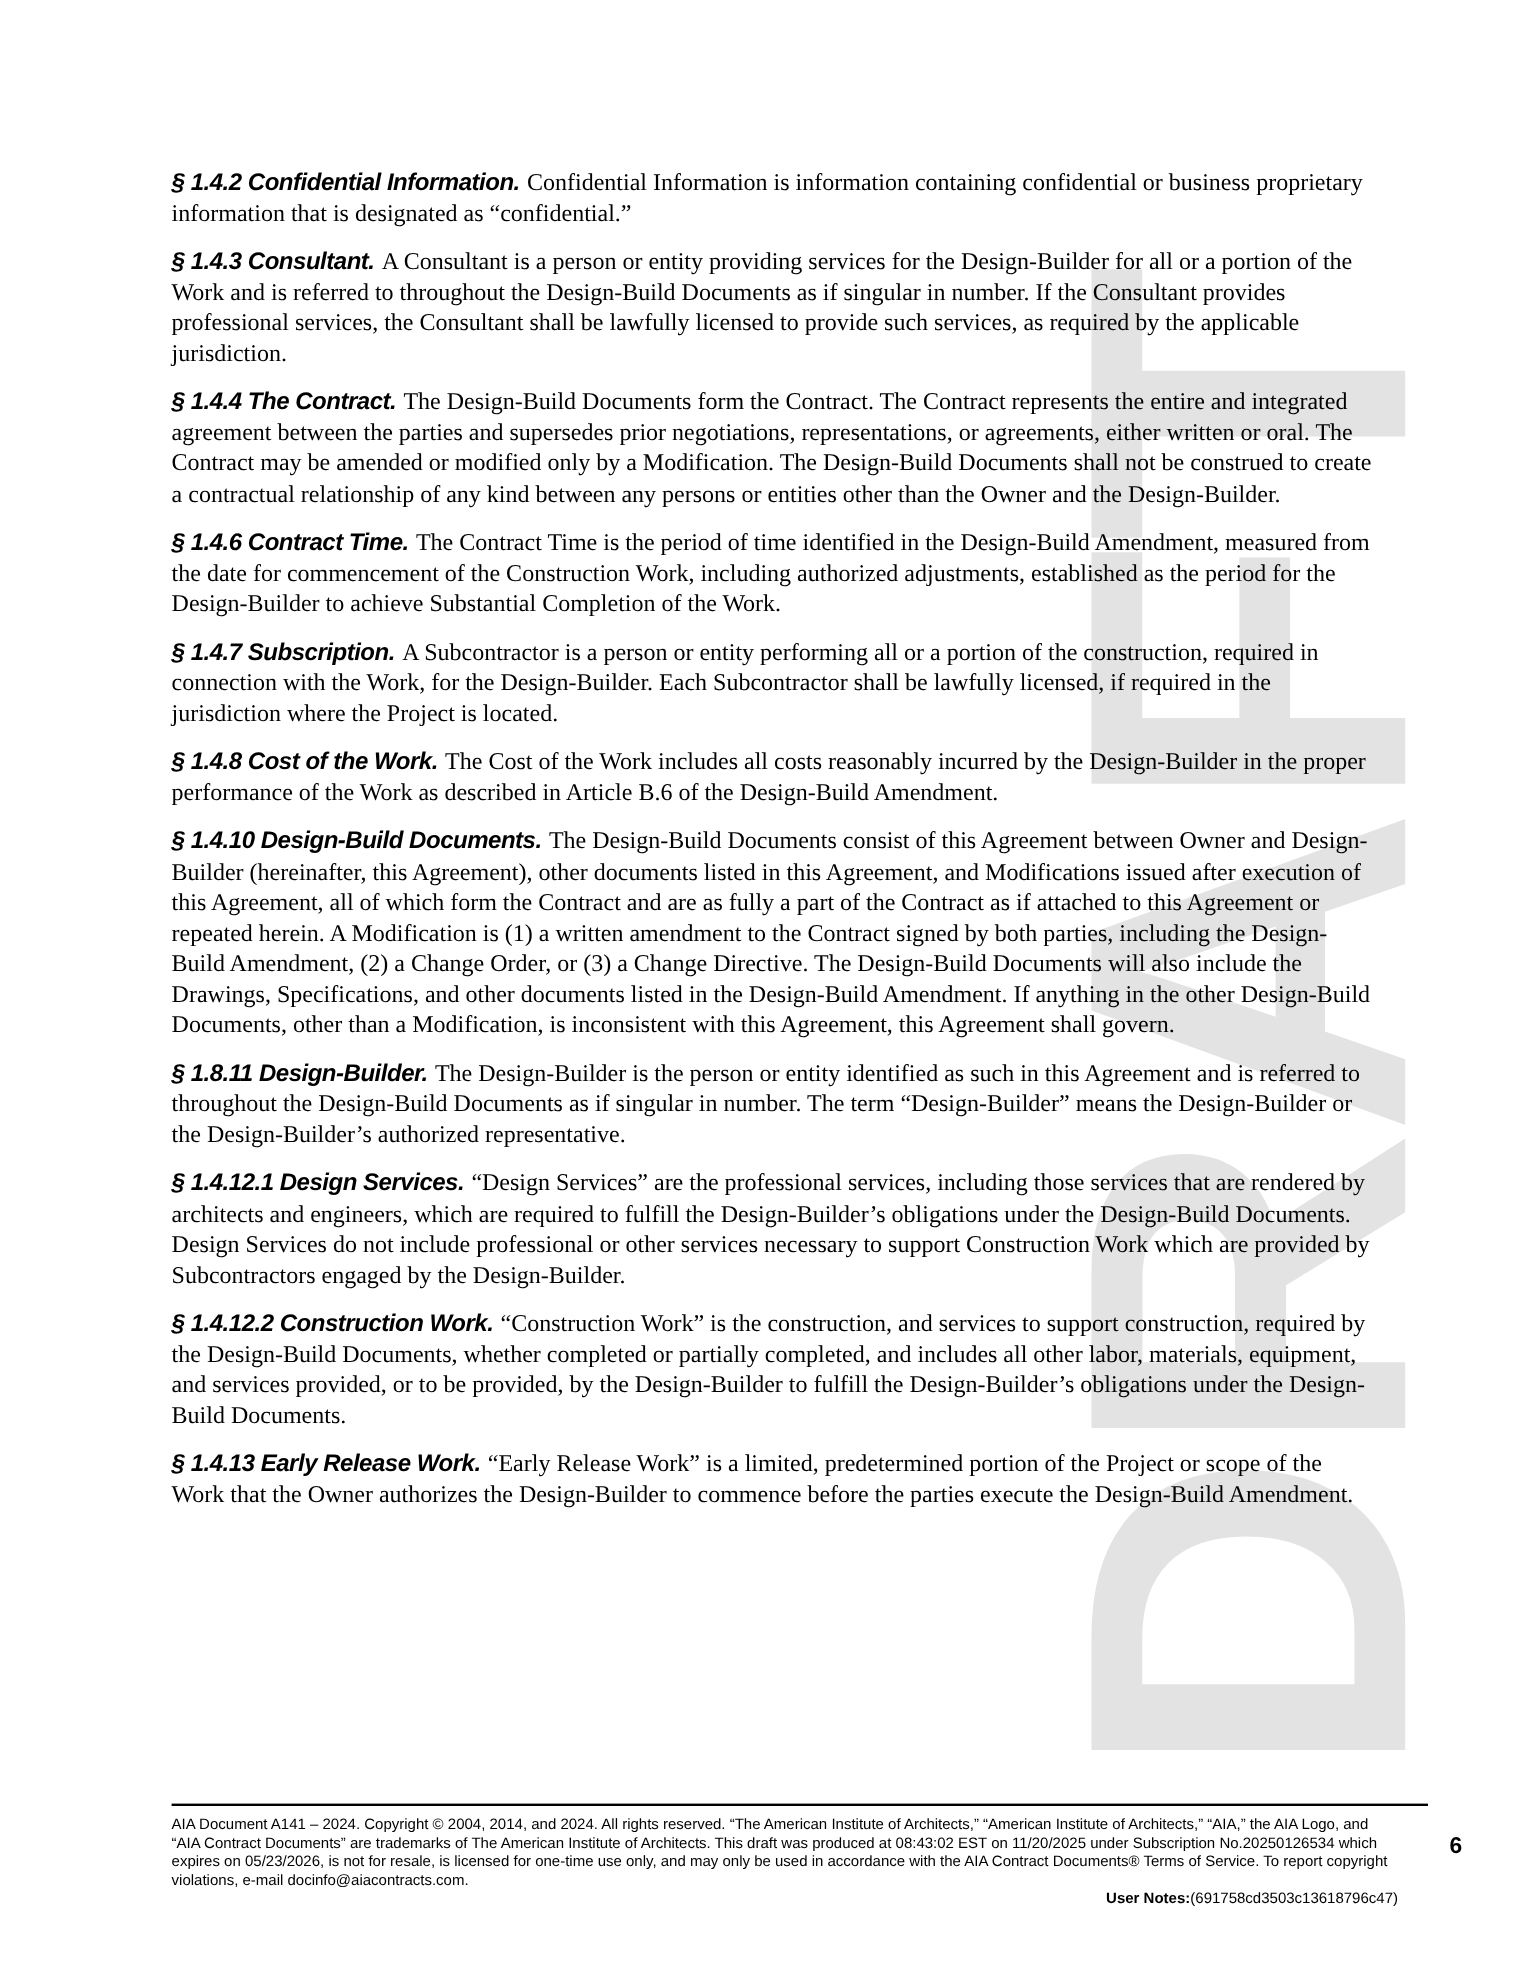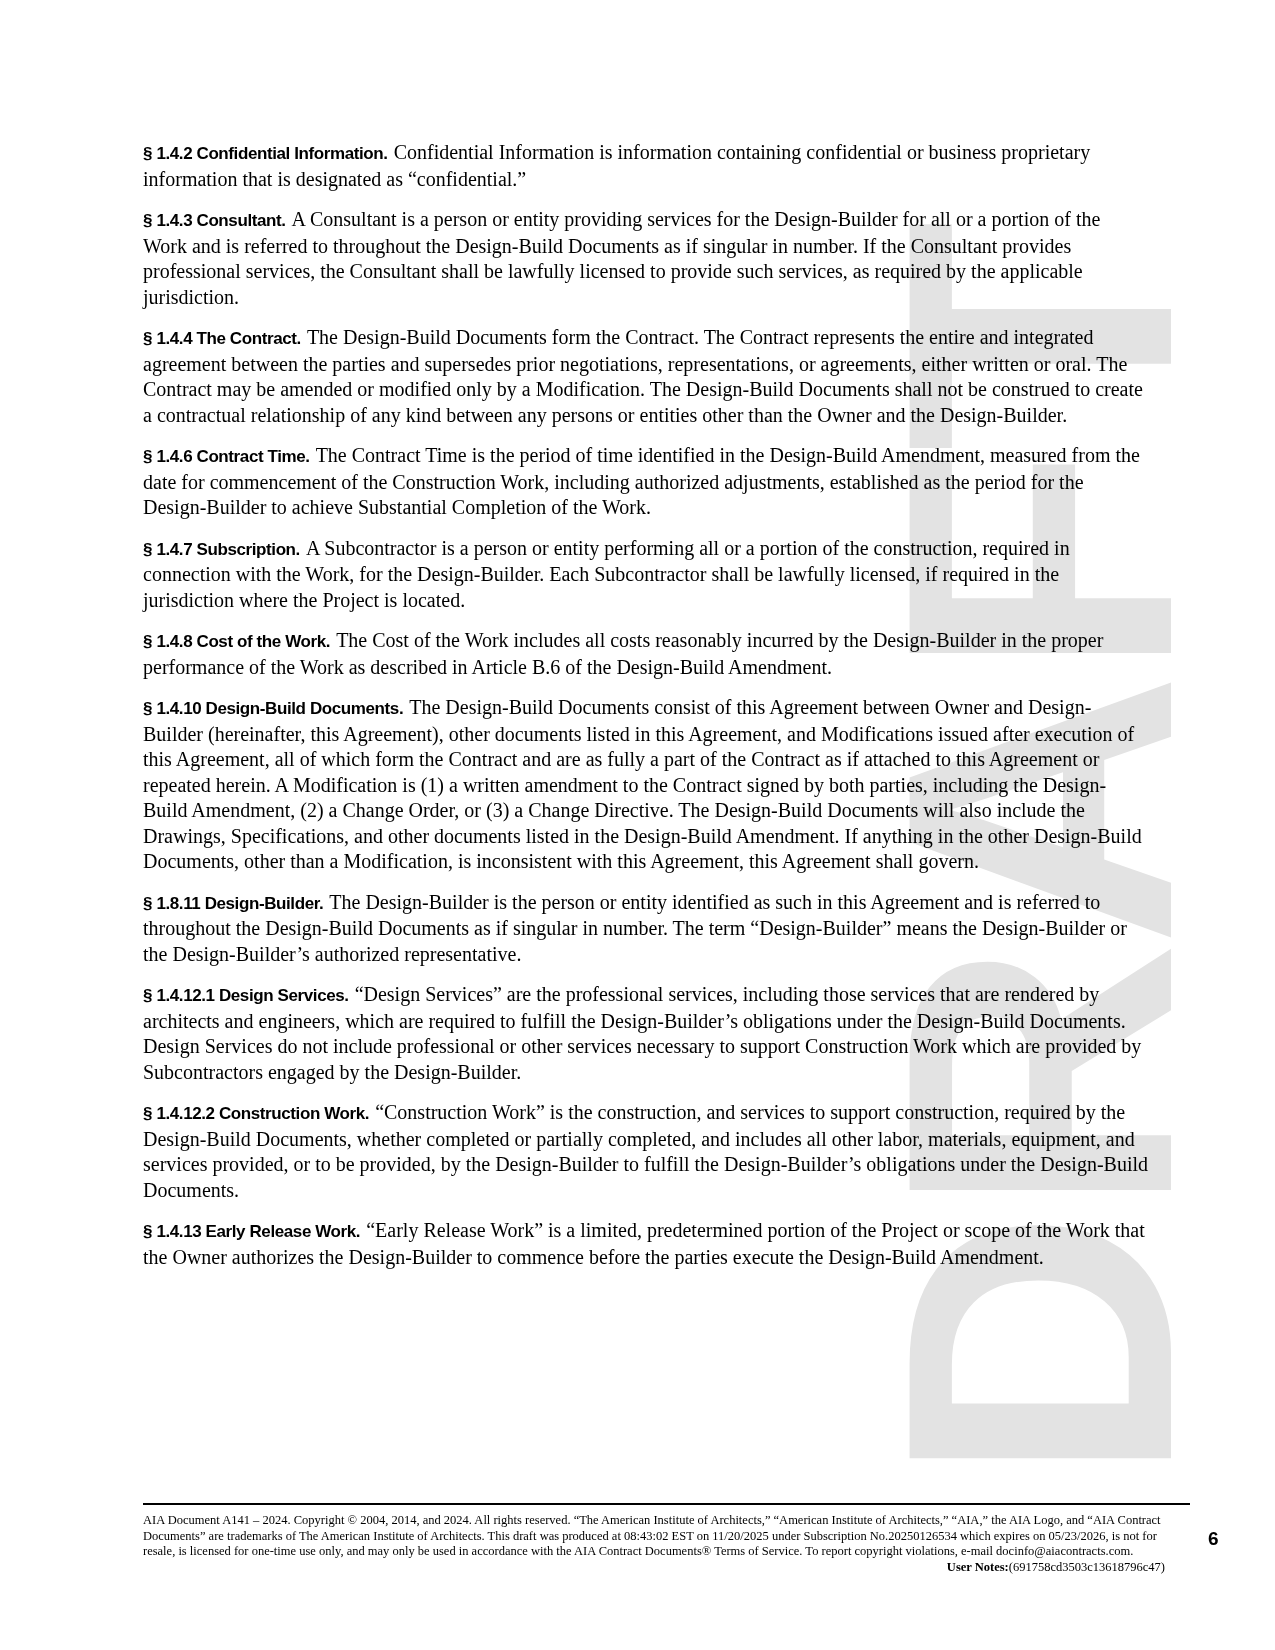--- a/index.html
+++ b/index.html
@@ -37,33 +37,34 @@
   }
   .sec {
     margin: 0 0 15px 0;
     font-size: 20px;
     line-height: 25.5px;
     text-align: left;
   }
   .sec .h {
     font-family: "Liberation Sans", sans-serif;
     font-weight: bold;
-    font-size: 17px;
+    font-size: 20px;
     letter-spacing: -0.4px;
     margin-right: 6px;
+    font-style: italic;
   }
   .footer {
     position: absolute;
     left: 143px;
     top: 1503px;
     width: 1047px;
     border-top: 2px solid #000;
     padding-top: 8px;
     z-index: 1;
-    font-family: Liberation Serif, serif;
+    font-family: Liberation Sans, sans-serif;
     font-size: 12.5px;
     line-height: 15.5px;
     color: #000;
   }
   .legal {
     margin: 0;
     width: 1022px;
   }
   .notes-row {
     width: 1022px;

